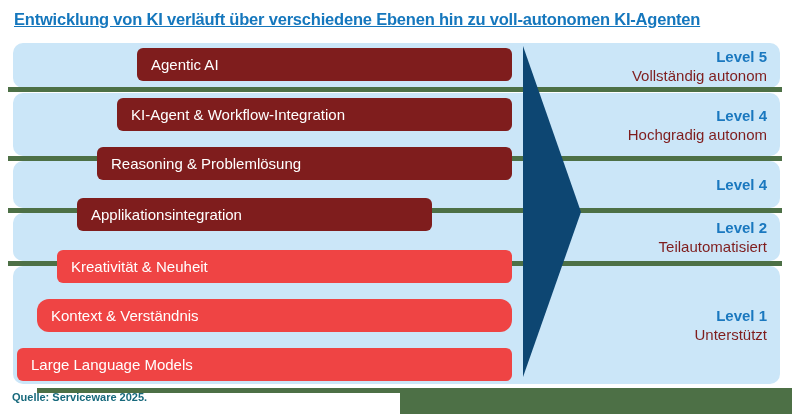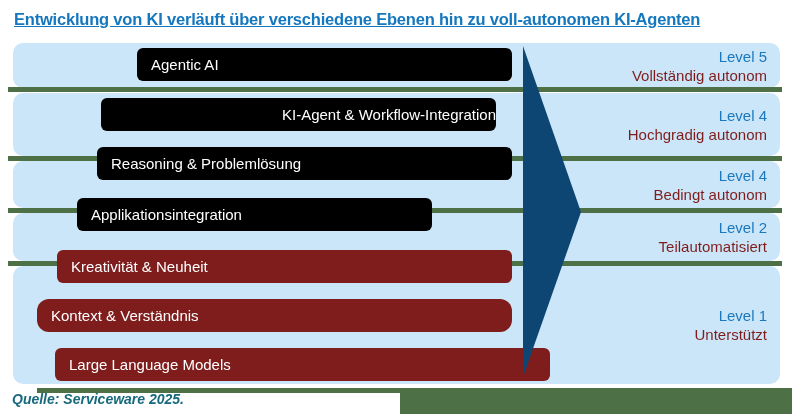--- a/index.html
+++ b/index.html
@@ -15,67 +15,66 @@
   .band{
     position:absolute;left:13px;width:767px;background:#cbe6f8;border-radius:10px;
     display:flex;flex-direction:column;justify-content:center;align-items:flex-end;
     padding-right:13px;box-sizing:border-box;
   }
   .band-l5{top:43px;height:45px;}
   .band-l4{top:93px;height:63px;}
   .band-l3{top:161px;height:47px;}
   .band-l2{top:213px;height:48px;}
   .band-l1{top:266px;height:118px;}
-  .level-name{font-size:15px;font-weight:normal;color:#1a78bf;line-height:19px;text-align:left;}
+  .level-name{font-size:15px;font-weight:bold;color:#1a78bf;line-height:19px;text-align:left;}
   .level-sub{font-size:15px;color:#7f1d1d;line-height:19px;text-align:center;}
   .sep{
     position:absolute;left:8px;width:774px;height:5px;background:#4d7046;
   }
   .sep-1{top:87px;} .sep-2{top:156px;} .sep-3{top:208px;} .sep-4{top:261px;}
   .bar{
-    position:absolute;height:33px;border-radius:6px;background:#000000;
+    position:absolute;height:33px;border-radius:6px;background:#7f1d1d;
     color:#ffffff;font-size:15px;line-height:33px;padding-left:14px;
     box-sizing:border-box;white-space:nowrap;overflow:hidden;
   }
-  .bar.light{background:#7f1d1d;}
+  .bar.light{background:#ef4444;}
   .bar-1{left:137px;top:48px;width:375px;}
-  .bar-2{left:101px;top:98px;width:395px;text-align:right;}
+  .bar-2{left:117px;top:98px;width:395px;}
   .bar-3{left:97px;top:147px;width:415px;}
   .bar-4{left:77px;top:198px;width:355px;}
   .bar-5{left:57px;top:250px;width:455px;}
   .bar-6{left:37px;top:299px;width:475px;border-radius:12px;}
-  .bar-7{left:17px;top:348px;width:495px;margin-left:38px;}
+  .bar-7{left:17px;top:348px;width:495px;}
   .arrow-svg{position:absolute;left:0;top:0;}
   .footer-line{
     position:absolute;left:37px;top:388px;width:755px;height:5px;background:#4d7046;
   }
   .footer-block{
     position:absolute;left:400px;top:388px;width:392px;height:26px;background:#4d7046;
   }
   .source{
     position:absolute;left:12px;top:391px;
-    font-size:14px;font-weight:bold;font-style:italic;color:#17697c;
+    font-size:11px;font-weight:bold;color:#17697c;
   }
 </style>
 </head>
 <body>
 
 <div class="title">Entwicklung von KI verläuft über verschiedene Ebenen hin zu voll-autonomen KI-Agenten</div>
 
 <div class="band band-l5">
   <div class="level-name">Level 5</div>
   <div class="level-sub">Vollständig autonom</div>
 </div>
 <div class="band band-l4">
   <div class="level-name">Level 4</div>
   <div class="level-sub">Hochgradig autonom</div>
 </div>
 <div class="band band-l3">
   <div class="level-name">Level 4</div>
-  <div class="level-sub">Bedingt autonom</div>
 </div>
 <div class="band band-l2">
   <div class="level-name">Level 2</div>
   <div class="level-sub">Teilautomatisiert</div>
 </div>
 <div class="band band-l1">
   <div class="level-name">Level 1</div>
   <div class="level-sub">Unterstützt</div>
 </div>
 

